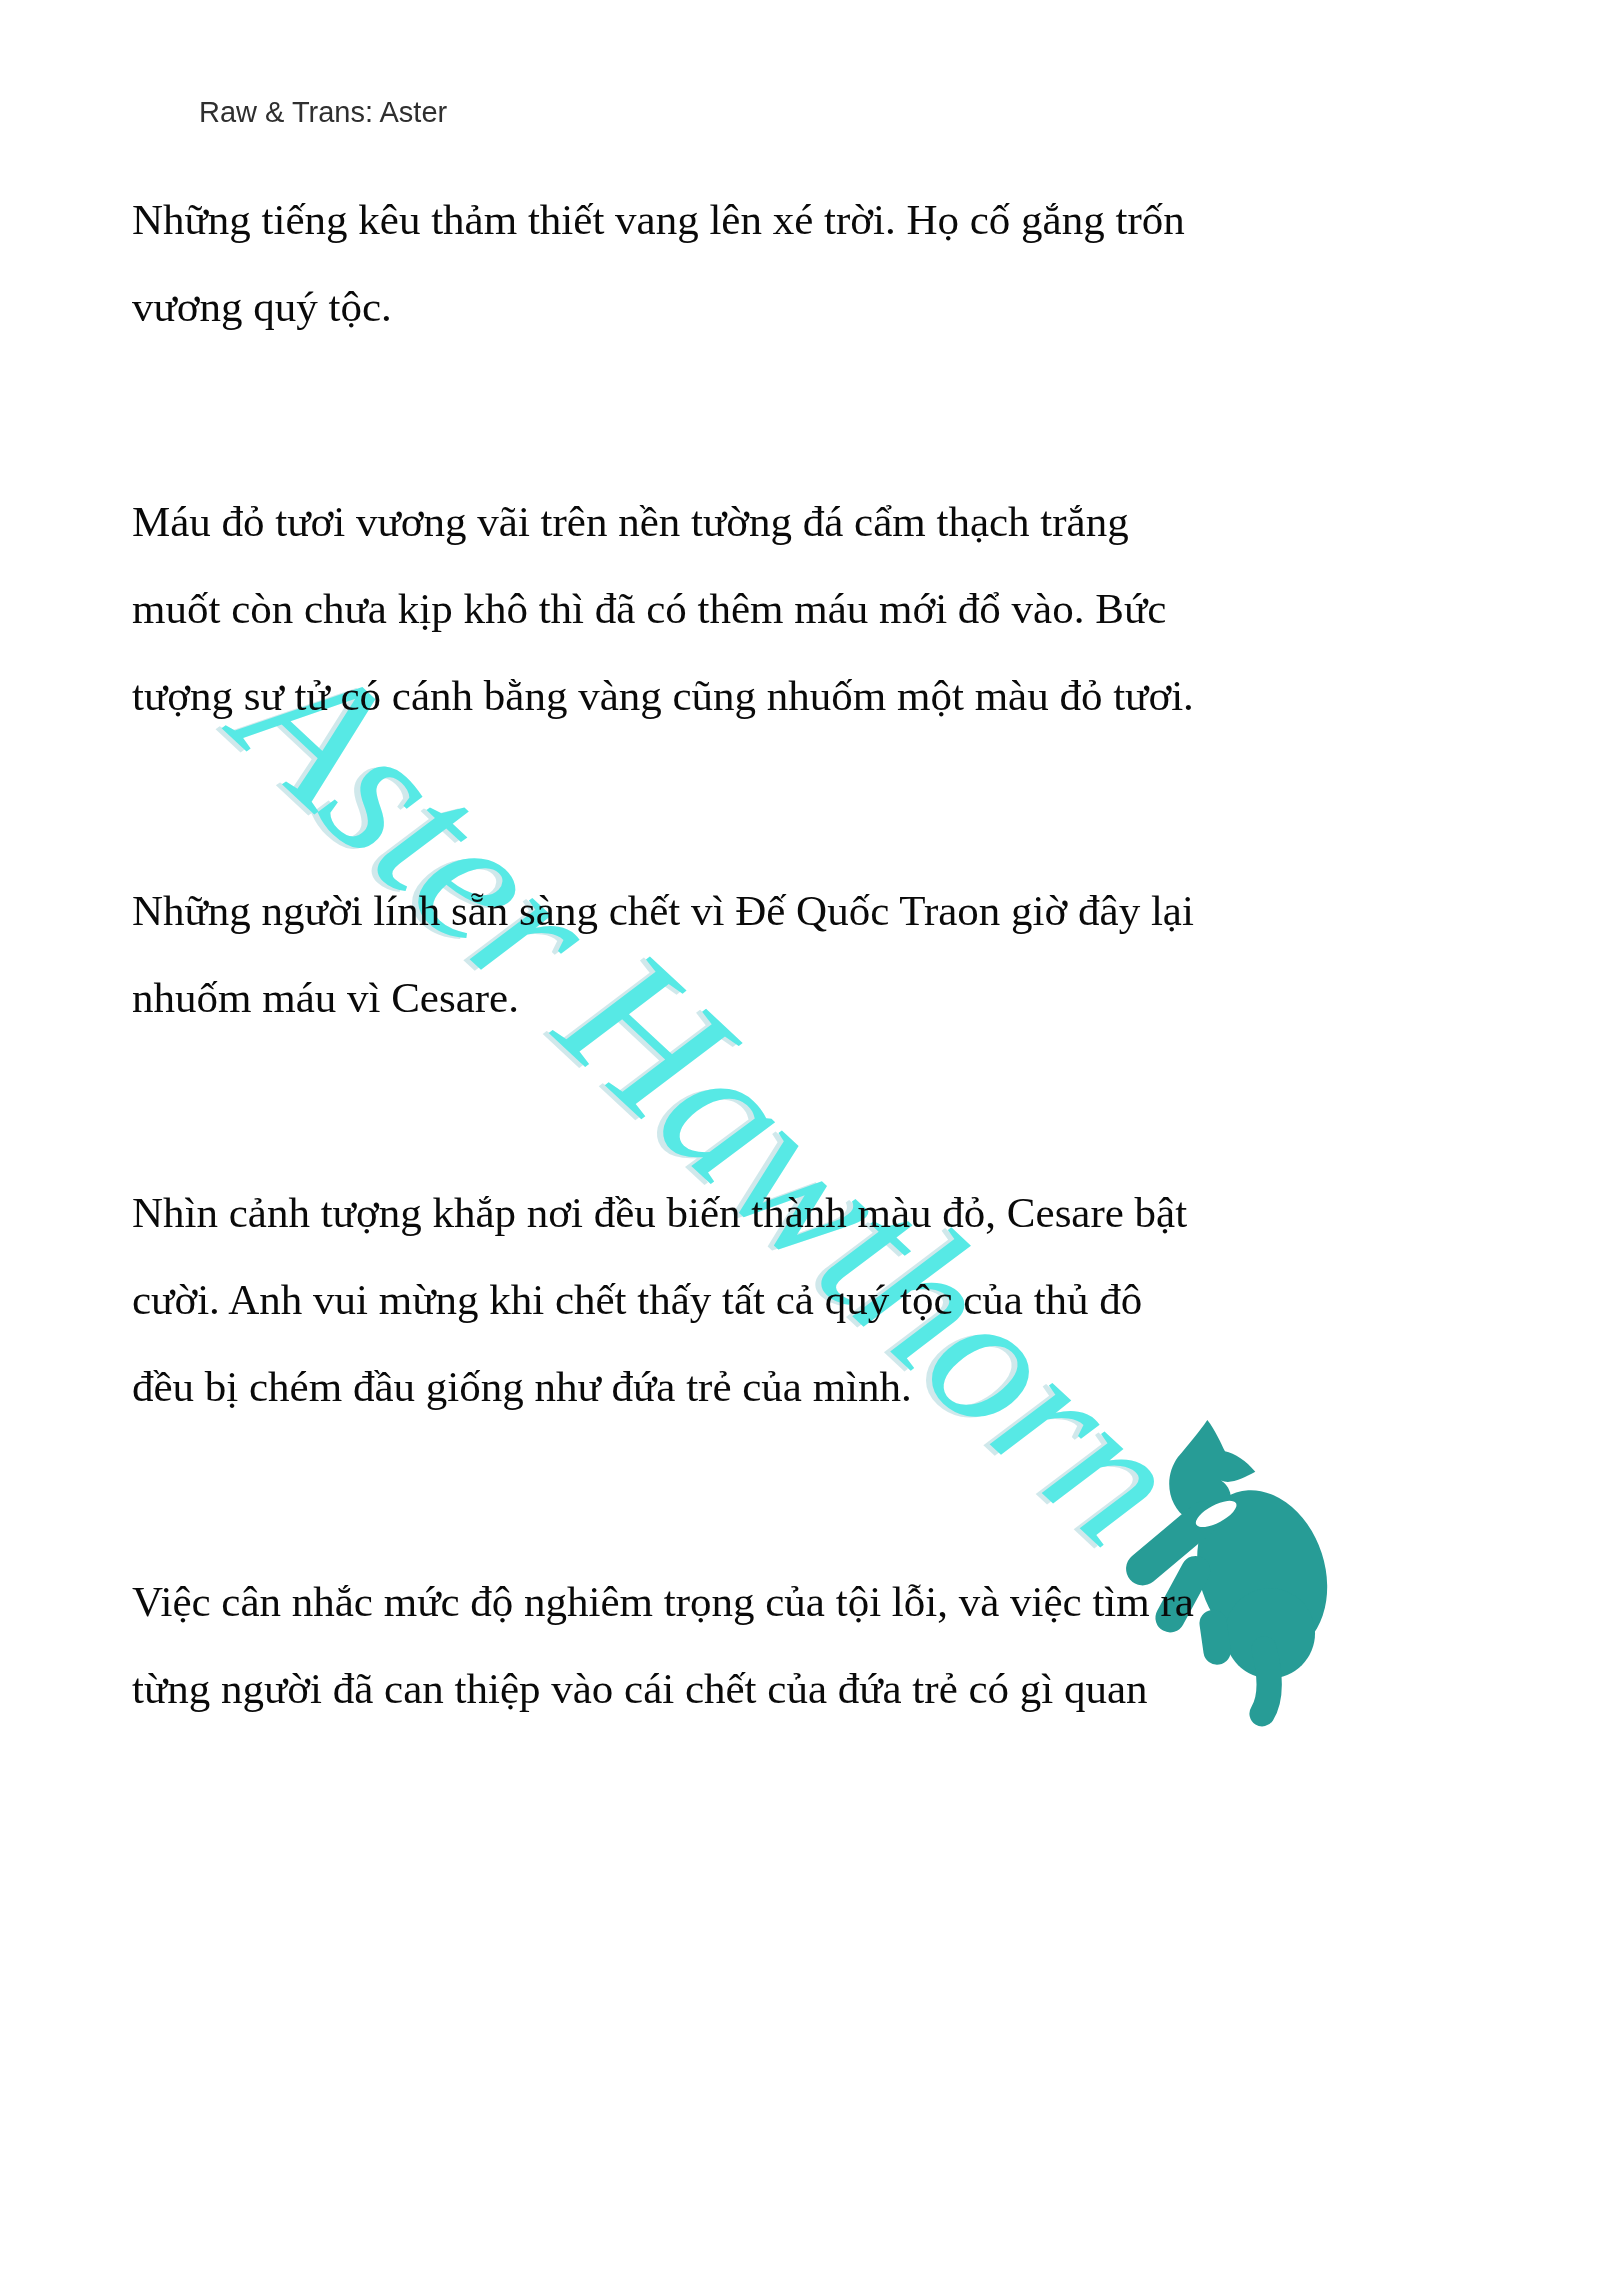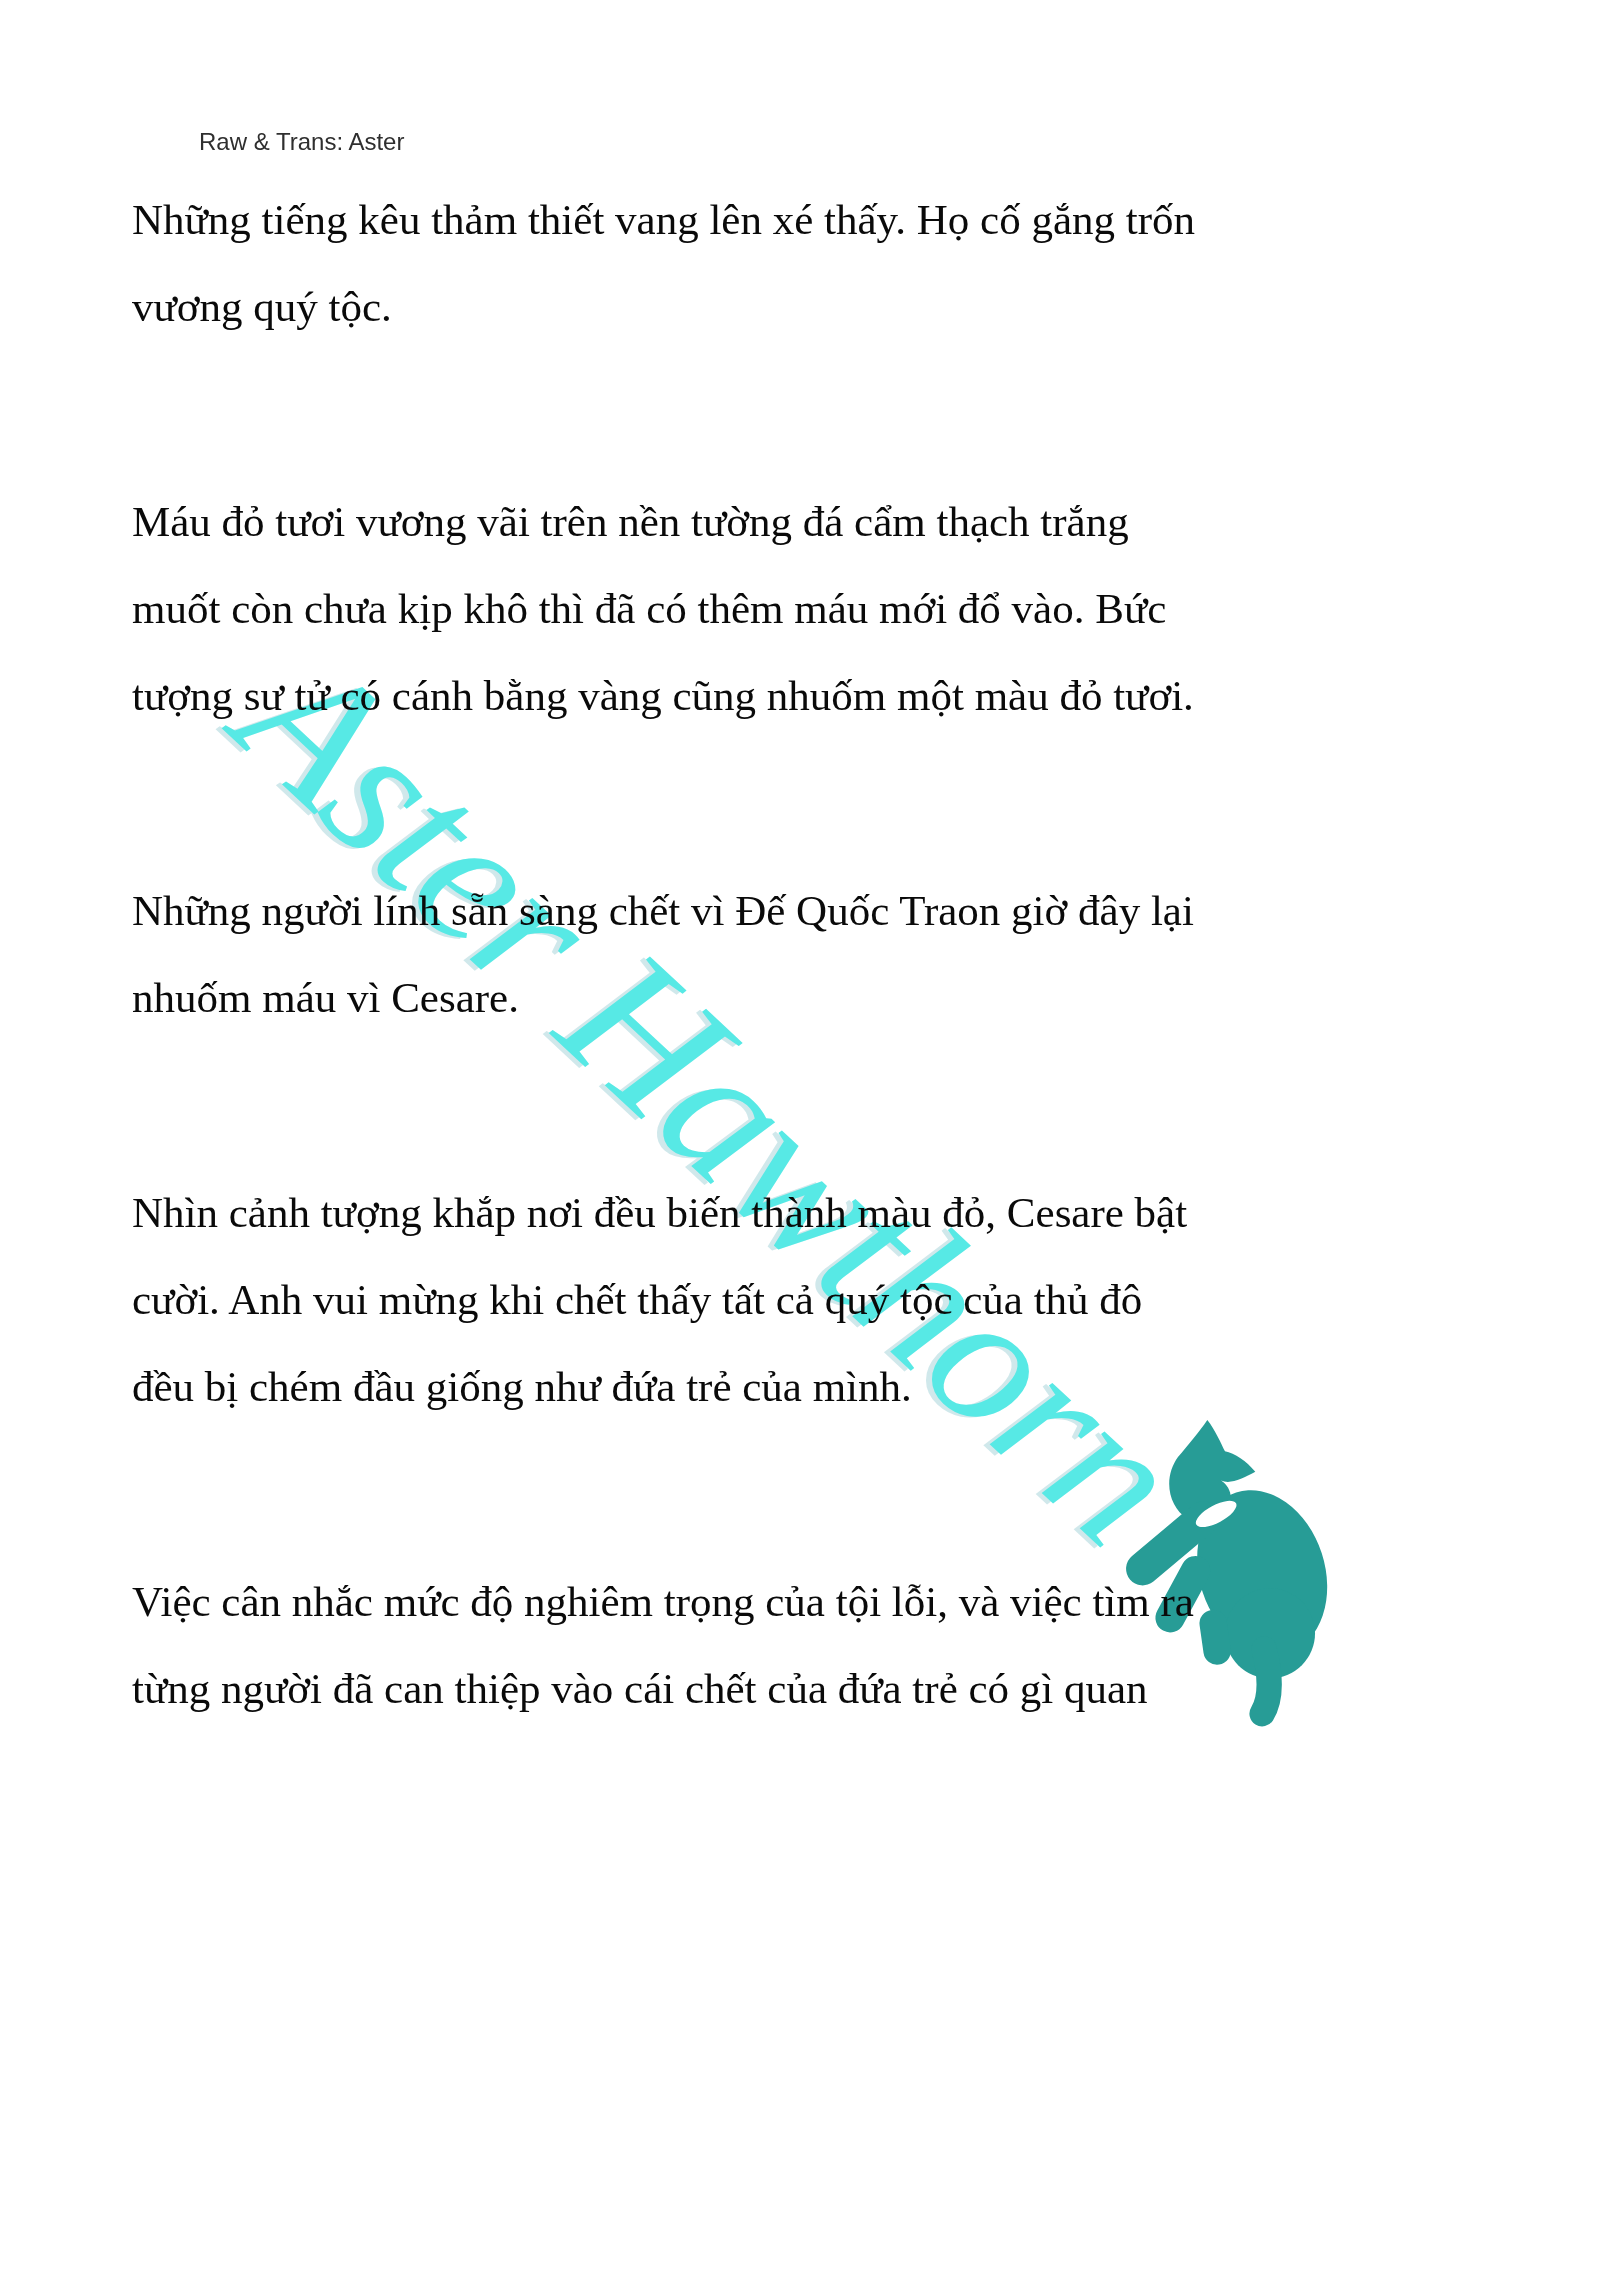--- a/index.html
+++ b/index.html
@@ -10,25 +10,24 @@
     overflow: hidden;
     font-family: "Liberation Serif", serif;
   }
   .page { position: absolute; inset: 0; }
 
   
   .credit {
     position: absolute;
     left: 199px; top: 96px;
     font-family: "Liberation Sans", sans-serif;
-    font-size: 24px;
+    font-size: 29px;
     color: #2f2f2f;
     z-index: 3;
     white-space: nowrap;
-    margin-top: 32px;
   }
 
   
   .watermark {
     position: absolute;
     left: 348px; top: 608px;
     font-family: "Liberation Serif", serif;
     font-style: italic;
     font-size: 191px;
     letter-spacing: -2px;
@@ -98,21 +97,21 @@
       <line x1="100" y1="212" x2="104" y2="240" stroke="var(--cat-color, #279c96)" stroke-width="28" stroke-linecap="round"></line>
 
       <path d="M152,238 C158,262 160,288 150,304" fill="none" stroke="var(--cat-color, #279c96)" stroke-width="26" stroke-linecap="round"></path>
     </g>
 
     <ellipse cx="103" cy="100" rx="23" ry="9" transform="rotate(-28 103 100)" fill="#ffffff"></ellipse>
   </svg>
 
   <main class="doc-body">
     <p class="para">
-      <span class="line">Những tiếng kêu thảm thiết vang lên xé thấy. Họ cố gắng trốn</span>
+      <span class="line">Những tiếng kêu thảm thiết vang lên xé trời. Họ cố gắng trốn</span>
       <span class="line">vương quý tộc.</span>
     </p>
     <p class="para">
       <span class="line">Máu đỏ tươi vương vãi trên nền tường đá cẩm thạch trắng</span>
       <span class="line">muốt còn chưa kịp khô thì đã có thêm máu mới đổ vào. Bức</span>
       <span class="line">tượng sư tử có cánh bằng vàng cũng nhuốm một màu đỏ tươi.</span>
     </p>
     <p class="para">
       <span class="line">Những người lính sẵn sàng chết vì Đế Quốc Traon giờ đây lại</span>
       <span class="line">nhuốm máu vì Cesare.</span>

